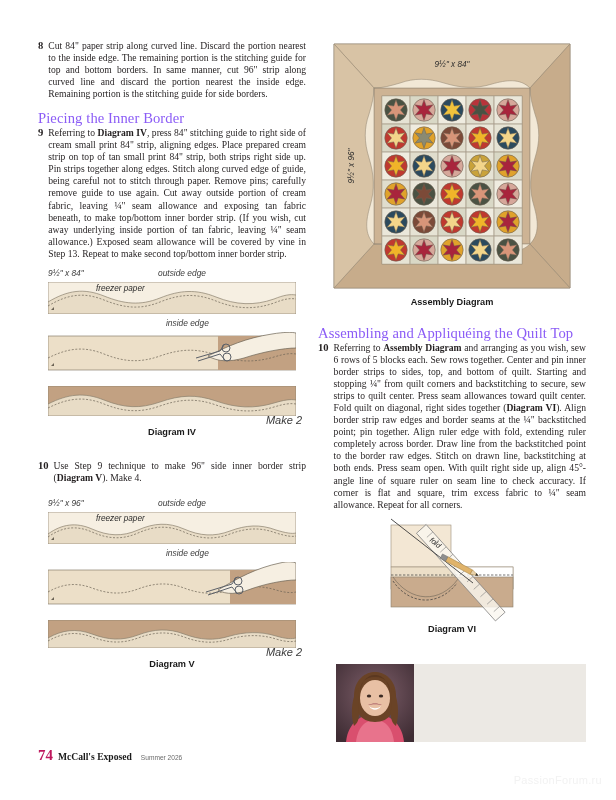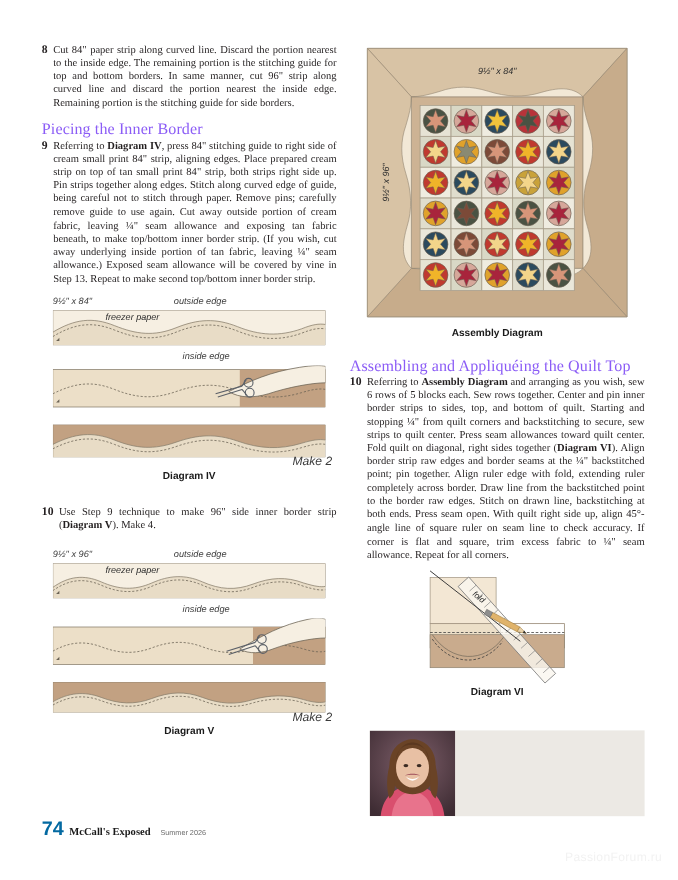--- a/index.html
+++ b/index.html
@@ -79,21 +79,21 @@
   }
   .bio-text b{font-weight:bold;}
   .bio-url{font-style:italic;display:block;margin-top:1px;}
   .bio-photo{flex:0 0 78px;height:78px;position:relative;overflow:hidden;}
   .bio-photo svg{display:block;width:100%;height:100%;}
 
   
   .footer{
     position:absolute;left:38px;bottom:36px;display:flex;align-items:baseline;gap:5px;
   }
-  .footer .pg{font-family:Liberation Sans, sans-serif;font-weight:bold;font-size:18px;color:#0369a1;}
+  .footer .pg{font-family:Liberation Serif, serif;font-weight:bold;font-size:15px;color:#be185d;}
   .footer .mag{font-family:"Liberation Serif", serif;font-weight:bold;font-size:9.6px;color:#1a1a1a;}
   .footer .iss{font-family:"Liberation Sans", sans-serif;font-size:6.6px;color:#6b6b6b;margin-left:4px;}
 
   .watermark{
     position:absolute;right:14px;bottom:14px;
     font-family:"Liberation Sans", sans-serif;font-size:11px;color:#f2f2f2;
     letter-spacing:.3px;
   }
 </style>
 </head>

